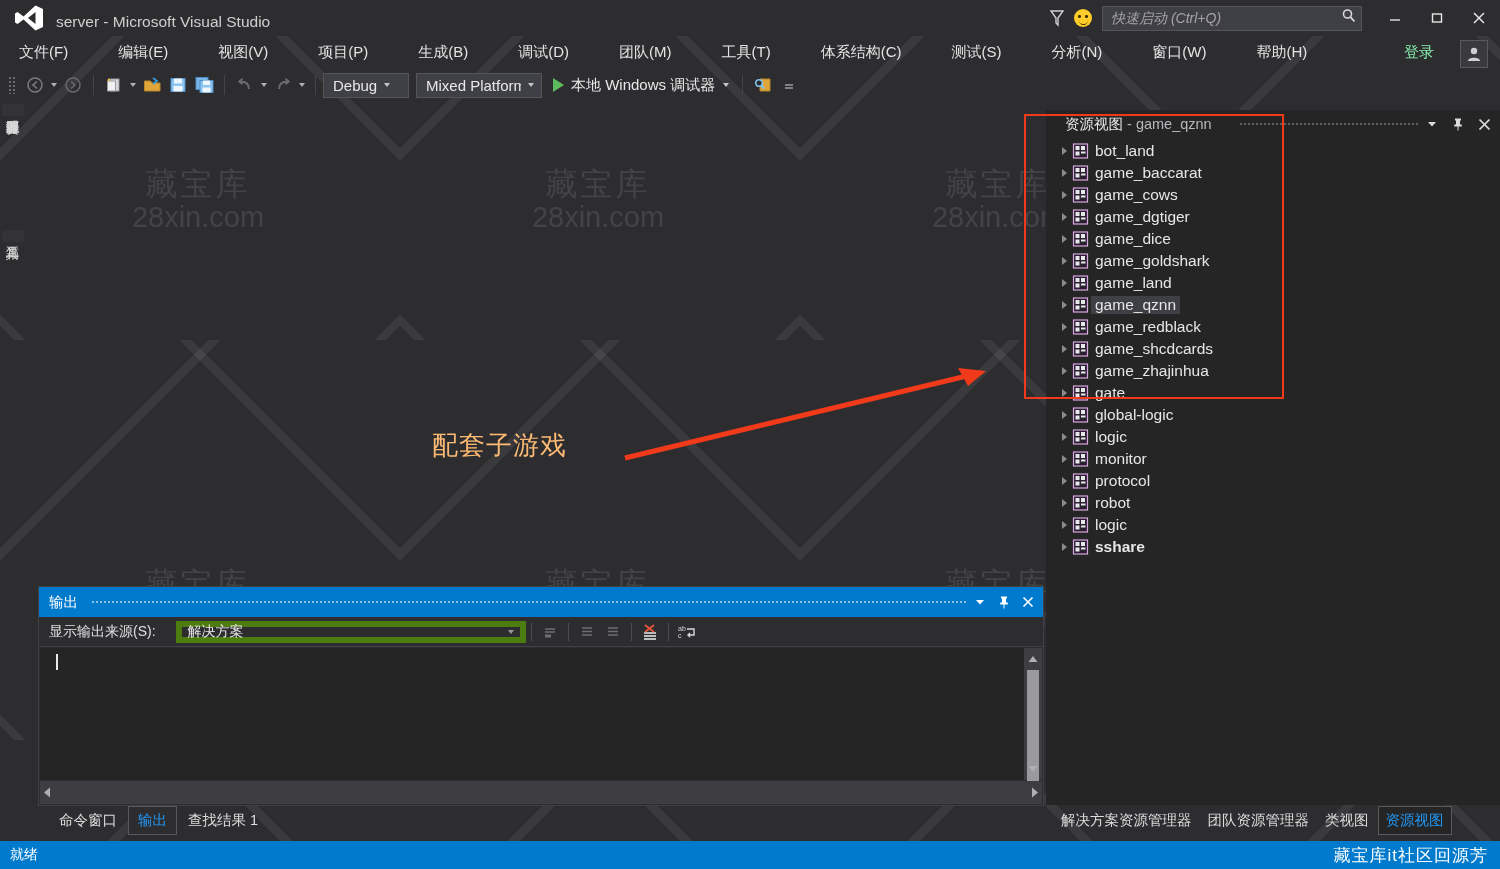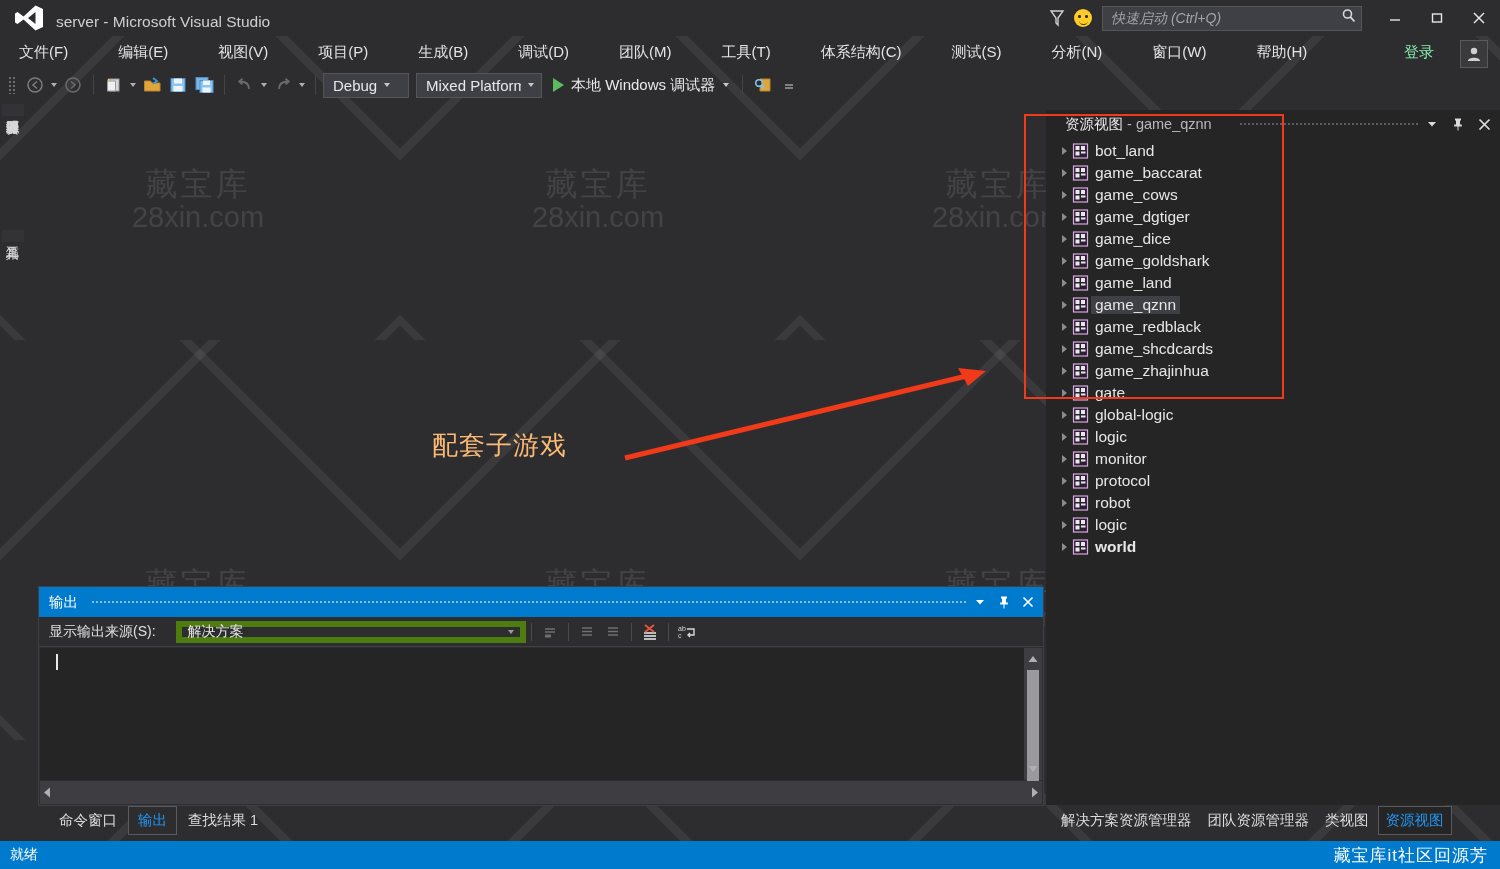--- a/index.html
+++ b/index.html
@@ -831,21 +831,21 @@
         </div>
         <div class="tnode bold">
           <span class="texpander"></span>
           <span class="ticon"><svg width="18" height="16" viewBox="0 0 18 16">
               <rect x="1.5" y="1" width="14" height="14" fill="#2a2030" stroke="#d9a8e0" stroke-width="1.2"></rect>
               <rect x="3.5" y="3" width="4" height="4" fill="#e8e8ea"></rect>
               <rect x="9" y="3" width="4" height="4" fill="#e8e8ea"></rect>
               <rect x="3.5" y="8.5" width="4" height="4" fill="#e8e8ea"></rect>
               <rect x="9" y="8.5" width="4.5" height="2" fill="#e8e8ea"></rect>
             </svg></span>
-          <span class="tlabel">world</span>
+          <span class="tlabel">sshare</span>
         </div>
       </div>
   </div>
 
   <div class="red-box"></div>
 
   <div class="rv-bottom-tabs">
     <div class="rvtab">解决方案资源管理器</div>
     <div class="rvtab">团队资源管理器</div>
     <div class="rvtab">类视图</div>

